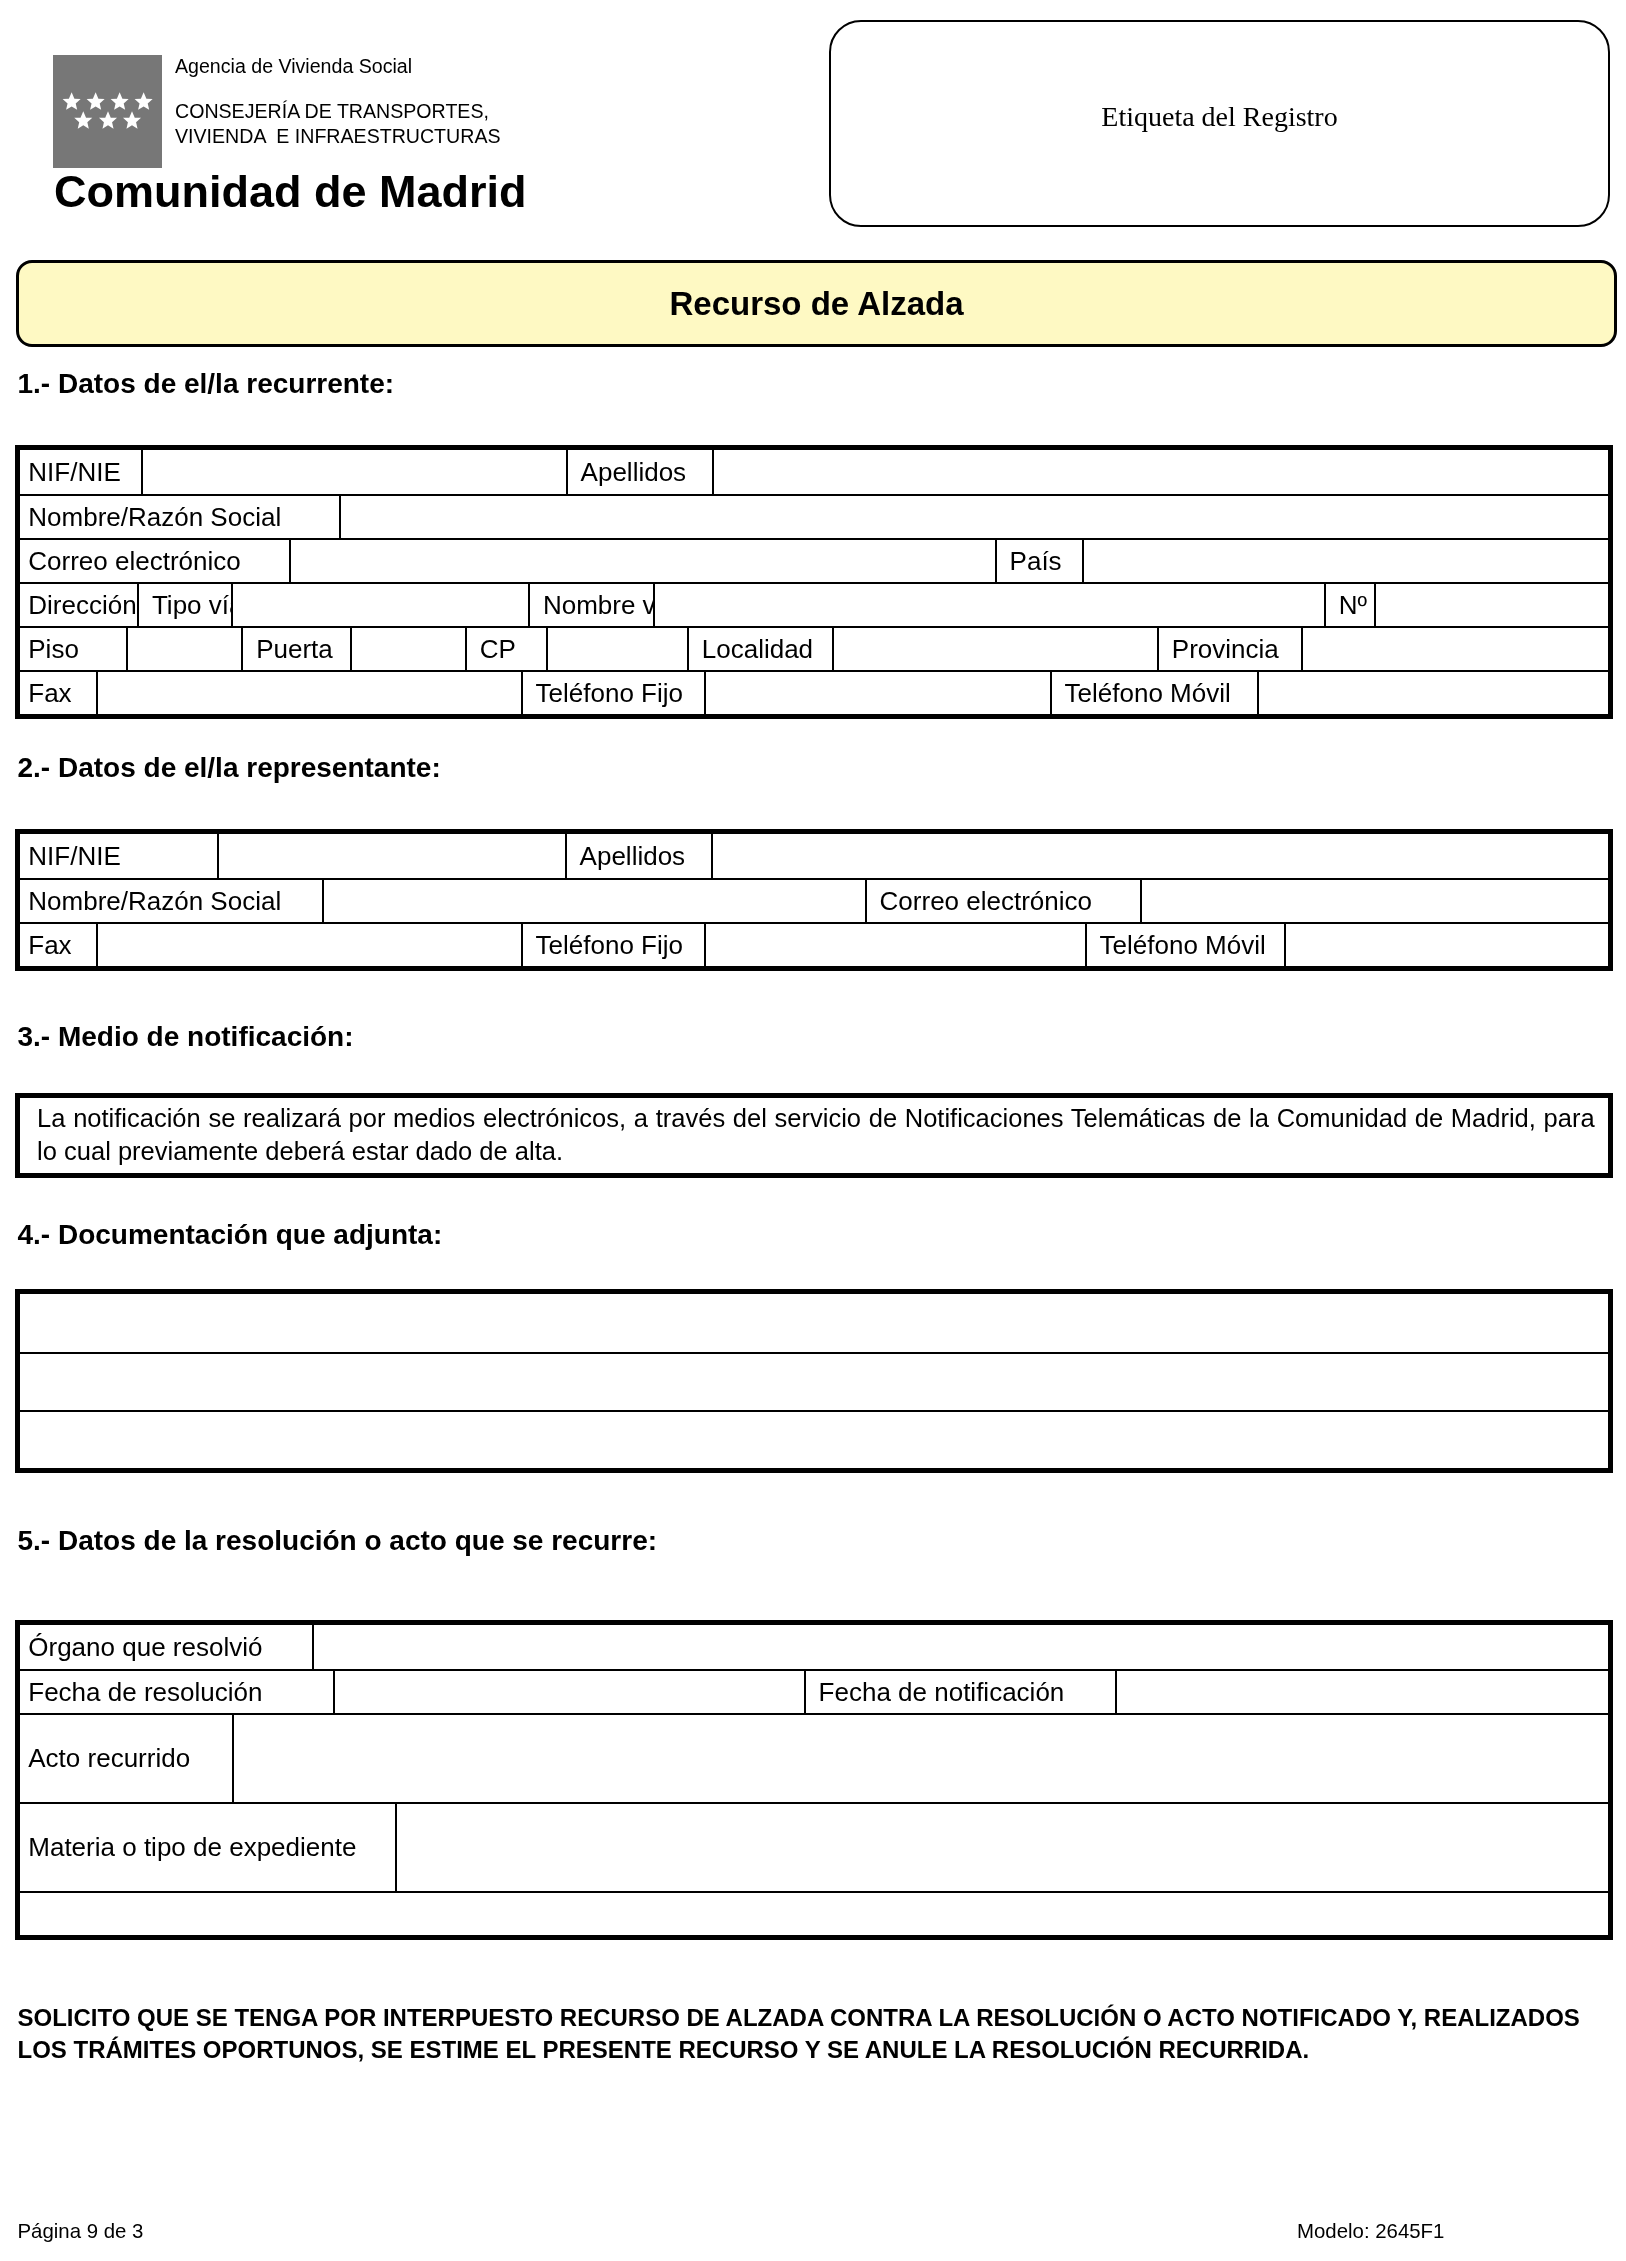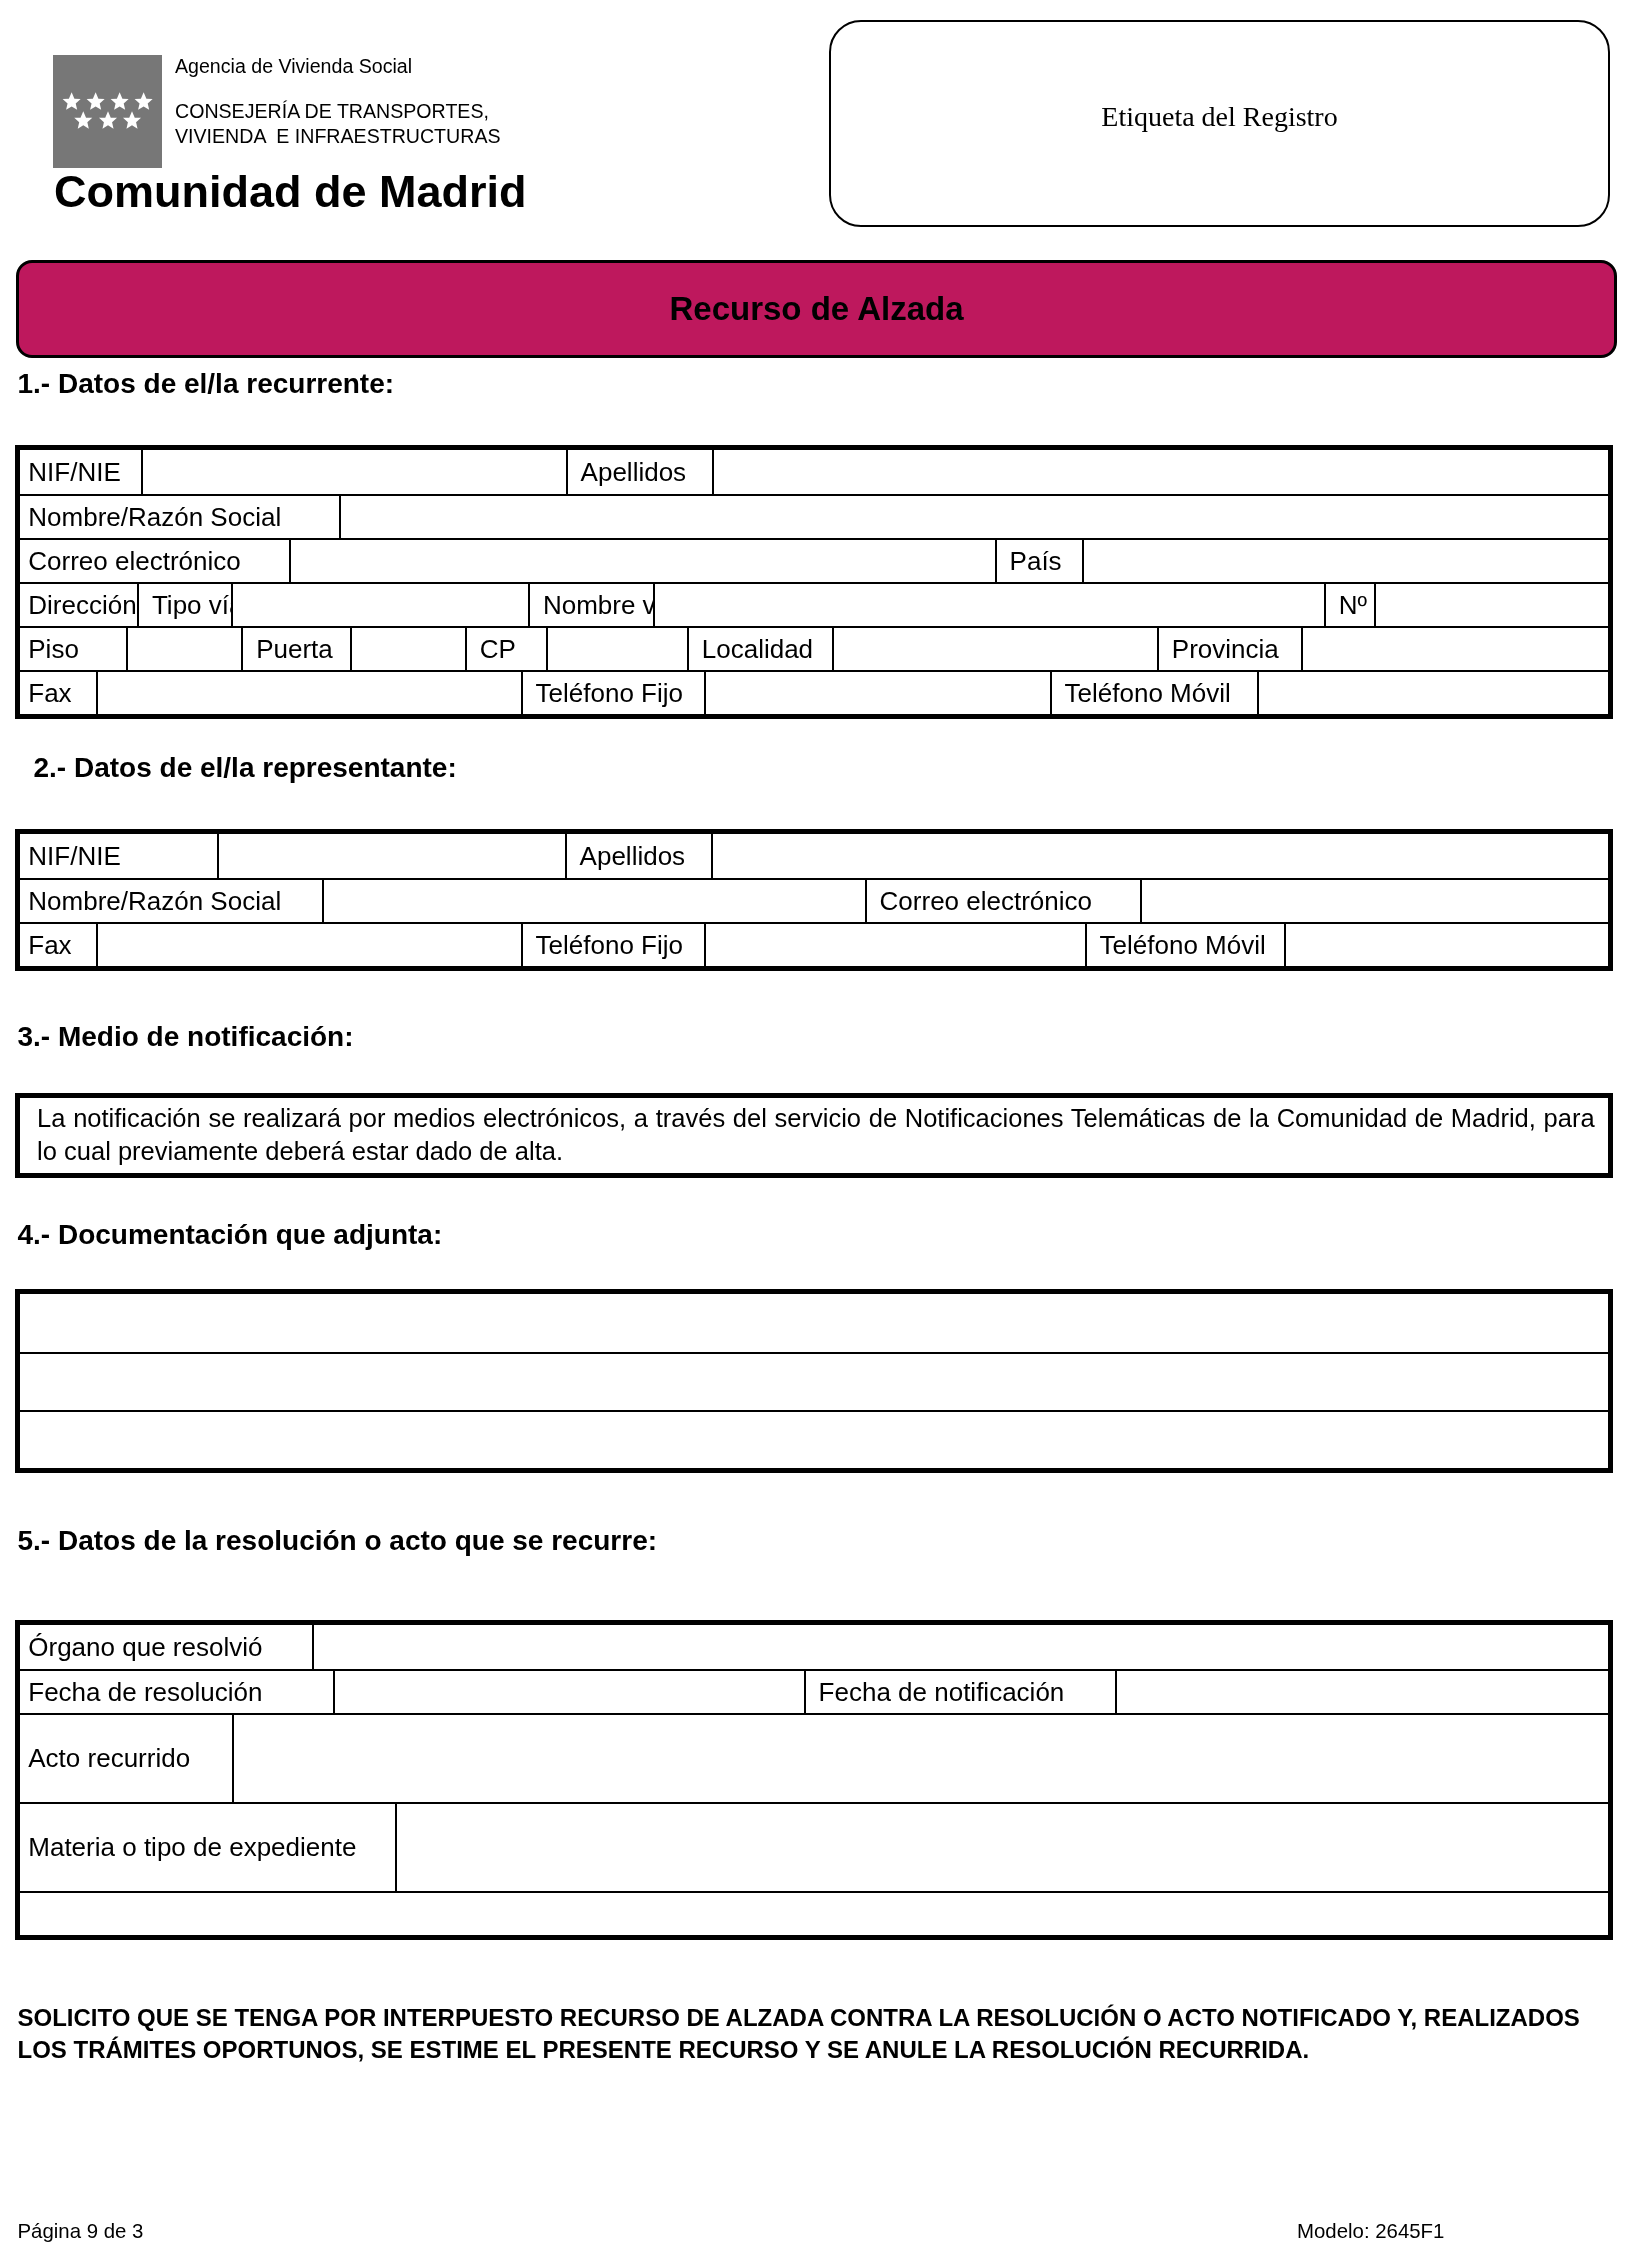--- a/index.html
+++ b/index.html
@@ -13,21 +13,21 @@
   .agency { left: 175px; top: 55px; font-size: 19.6px; }
   .consejeria { left: 175px; top: 99px; font-size: 19.6px; line-height: 25px; }
   .brand { left: 54px; top: 166px; font-size: 45px; font-weight: bold; letter-spacing: 0px; }
 
   
   .registry { left: 829px; top: 20.4px; width: 781px; height: 207px; border: 2.9px solid #000; border-radius: 32px;
               display: flex; align-items: center; justify-content: center; }
   .registry span { font-family: "Liberation Serif", serif; font-size: 28px; margin-top: -14.6px; }
 
   
-  .banner { left: 16px; top: 260px; width: 1601px; height: 98px; background: #be185d; border: 3.6px solid #000;
+  .banner { left: 16px; top: 260px; width: 1601px; height: 87px; background: #fef9c3; border: 3.6px solid #000;
             border-radius: 16px; display: flex; align-items: center; justify-content: center; }
   .banner span { font-size: 33px; font-weight: bold; }
 
   .section-title { font-size: 28px; font-weight: bold; left: 17.5px; }
 
   
   .tbl { left: 14.6px; width: 1598px; border: 5.1px solid #000; background: #fff; }
   .row { display: flex; border-top: 2.9px solid #000; height: 44px; }
   .row:first-child { border-top: none; }
   .cell { border-left: 2.2px solid #000; height: 100%; display: flex; align-items: center; padding-left: 13px; font-size: 26px; white-space: nowrap; overflow: hidden; }
@@ -155,21 +155,21 @@
     <div class="cell input fixed" style="width:346px">
         <input value="" style="">
       </div>
     <div class="cell" style="width:207px">Teléfono Móvil</div>
     <div class="cell input">
         <input value="" style="">
       </div>
   </div>
 </div>
 
-<div class="abs section-title" style="top:752px;margin-left:16px;">2.- Datos de el/la representante:</div>
+<div class="abs section-title" style="top:752px;">2.- Datos de el/la representante:</div>
 
 <div class="abs tbl" style="top:829px;">
   <div class="row">
     <div class="cell" style="width:197px">NIF/NIE</div>
     <div class="cell input fixed" style="width:348px">
         <input value="" style="">
       </div>
     <div class="cell" style="width:146px">Apellidos</div>
     <div class="cell input">
         <input value="" style="">

